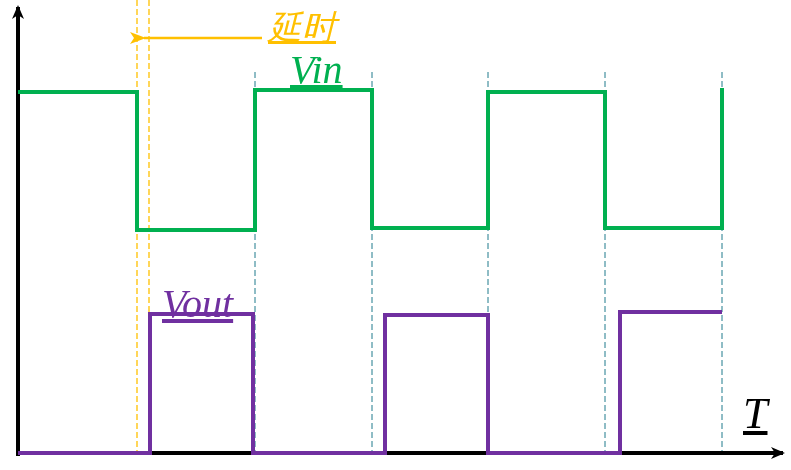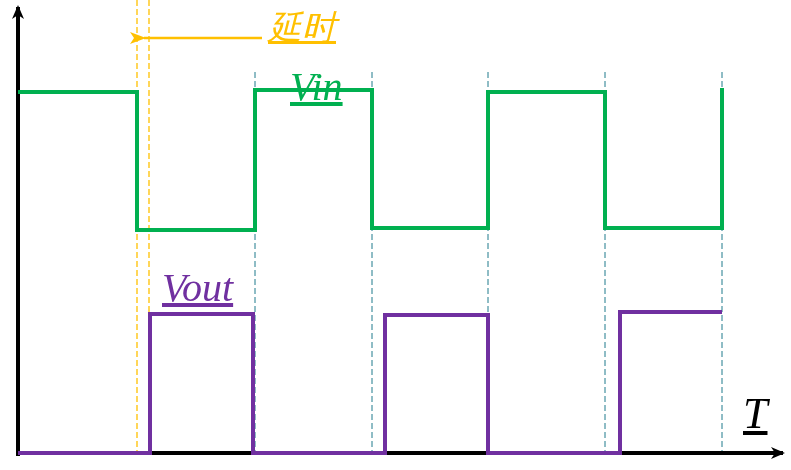--- a/index.html
+++ b/index.html
@@ -1,20 +1,20 @@
 <!DOCTYPE html>
 <html><head>
 <meta charset="utf-8">
 <style>
   html, body { margin: 0; padding: 0; background: #ffffff; }
   body { width: 791px; height: 470px; overflow: hidden; position: relative; font-family: "Liberation Serif", serif; }
   #stage { position: absolute; left: 0; top: 0; width: 791px; height: 470px; }
   .label { position: absolute; font-family: "Liberation Serif", "DejaVu Serif", serif; font-style: italic; white-space: nowrap; line-height: 1; text-decoration: underline; }
   #lbl-vin { left: 290px; top: 50px; font-size: 40px; }
-  #lbl-vout { left: 162px; top: 268px; font-size: 40px; }
+  #lbl-vout { left: 162px; top: 284px; font-size: 40px; }
   #lbl-delay { left: 268px; top: 10px; font-size: 34px; font-family: "DejaVu Serif", serif; }
   #lbl-t { left: 743px; top: 392px; font-size: 44px; }
 </style>
 </head>
 <body>
 
 <svg id="stage" width="791" height="470" viewBox="0 0 791 470" xmlns="http://www.w3.org/2000/svg">
   <defs>
     <marker id="axisArrow" markerWidth="14" markerHeight="12" refX="12" refY="6" orient="auto" markerUnits="userSpaceOnUse">
       <path d="M0,0 L14,6 L0,12 L4,6 Z" fill="#000"></path>
@@ -41,15 +41,15 @@
 
   <line x1="18" y1="453" x2="783" y2="453" stroke="#000" stroke-width="4" marker-end="url(#axisArrow)"></line>
   <line x1="18" y1="456" x2="18" y2="7" stroke="#000" stroke-width="4" marker-end="url(#axisArrow)"></line>
 
   <polyline fill="none" stroke="#00b050" stroke-width="4" stroke-linejoin="miter" points="18,92 137,92 137,230 255,230 255,90 372,90 372,228 488,228 488,92 605,92 605,228 722,228 722,88"></polyline>
 
   <polyline fill="none" stroke="#7030a0" stroke-width="4" stroke-linejoin="miter" points="18,453 150,453 150,314 253,314 253,453 385,453 385,315 488,315 488,453 620,453 620,312 722,312"></polyline>
 </svg>
 
 <div class="label" id="lbl-delay" style="color:#ffc000;">延时</div>
-<div class="label" id="lbl-vin" style="color:#00b050;margin-top:17px;">Vin</div>
+<div class="label" id="lbl-vin" style="color:#00b050;">Vin</div>
 <div class="label" id="lbl-vout" style="color:#7030a0;">Vout</div>
 <div class="label" id="lbl-t" style="color:#000;">T</div>
 
 </body></html>

